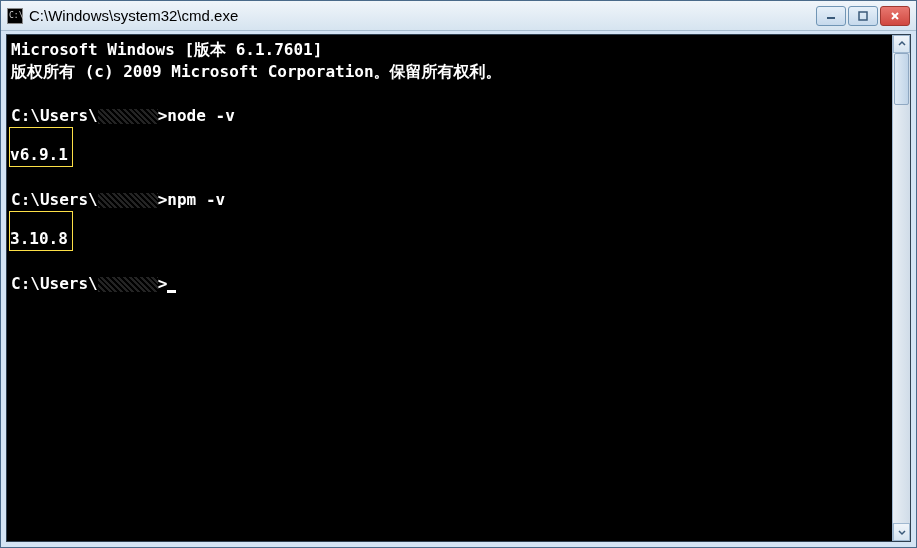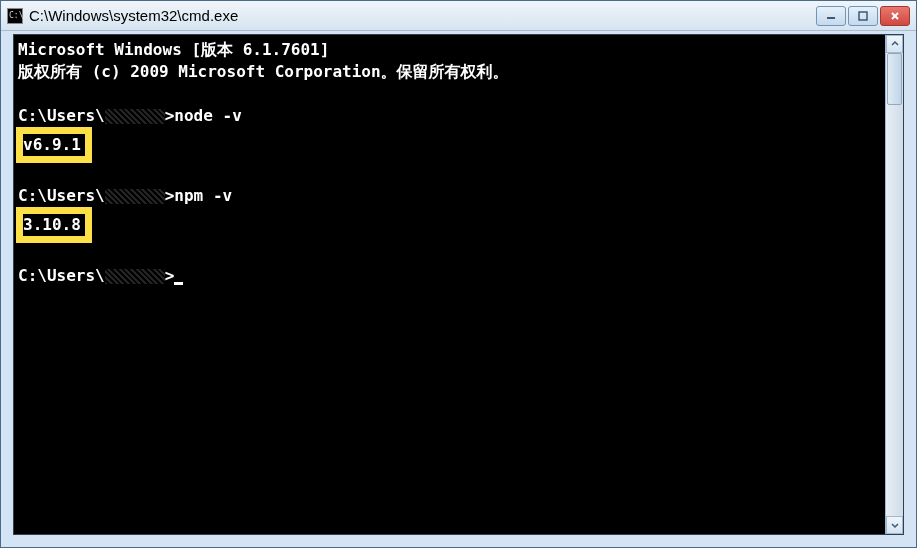--- a/index.html
+++ b/index.html
@@ -70,21 +70,21 @@
       background: linear-gradient(to bottom, #e87870, #d04840);
       border-color: #a03830;
     }
     .btn-min svg, .btn-max svg { stroke: #3a5a7a; fill: none; }
     .btn-close svg { stroke: #fff; fill: none; }
     .content-area {
       flex: 1;
       display: flex;
       background: #4c1d95;
       position: relative;
-      margin: 12px;
+      margin: 5px;
       margin-top: 3px;
       border: 1px solid #304050;
     }
     .terminal {
       flex: 1;
       background: #000;
       color: #fff;
       font-family: 'NSimSun', 'SimSun', Consolas, monospace;
       font-size: 16px;
       line-height: 22px;
@@ -133,23 +133,23 @@
       vertical-align: middle;
       position: relative;
     }
     .redacted::after{
       content:'';
       position:absolute;
       inset:0;
       background: repeating-linear-gradient(45deg, rgba(60,60,60,0.6) 0 2px, transparent 2px 4px);
     }
     .highlight-box {
-      border: 7px solid #fde047;
+      border: 1px solid #fde047;
       display: inline-block;
-      padding: 0 4px 0 0;
+      padding: 16px 4px 0 0;
       margin-left: -2px;
       text-align: center;
     }
     .cursor {
       display: inline-block;
       width: 9px;
       height: 3px;
       background: #fff;
       vertical-align: bottom;
       margin-bottom: 2px;

